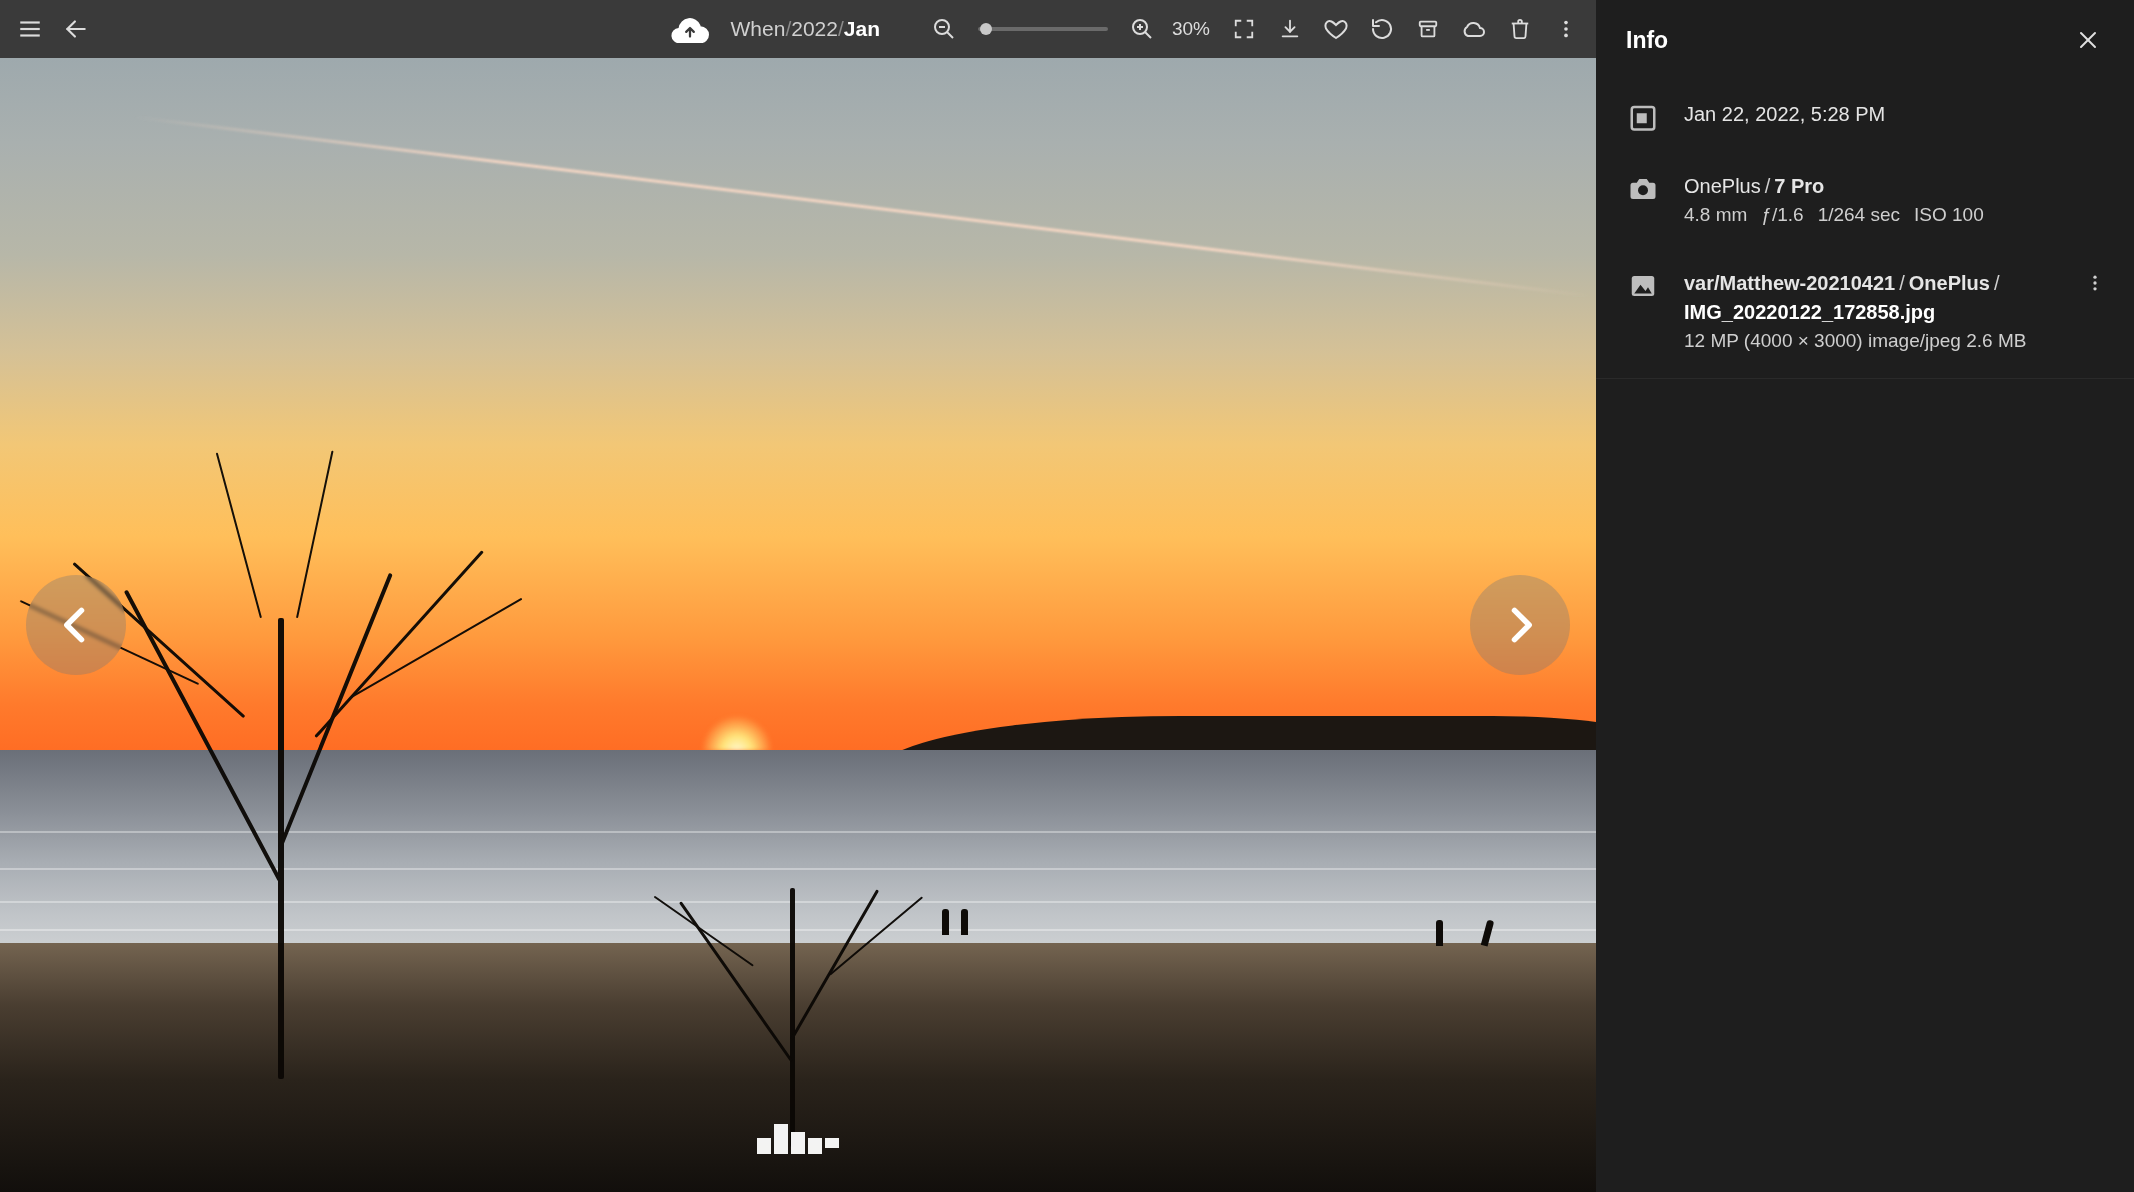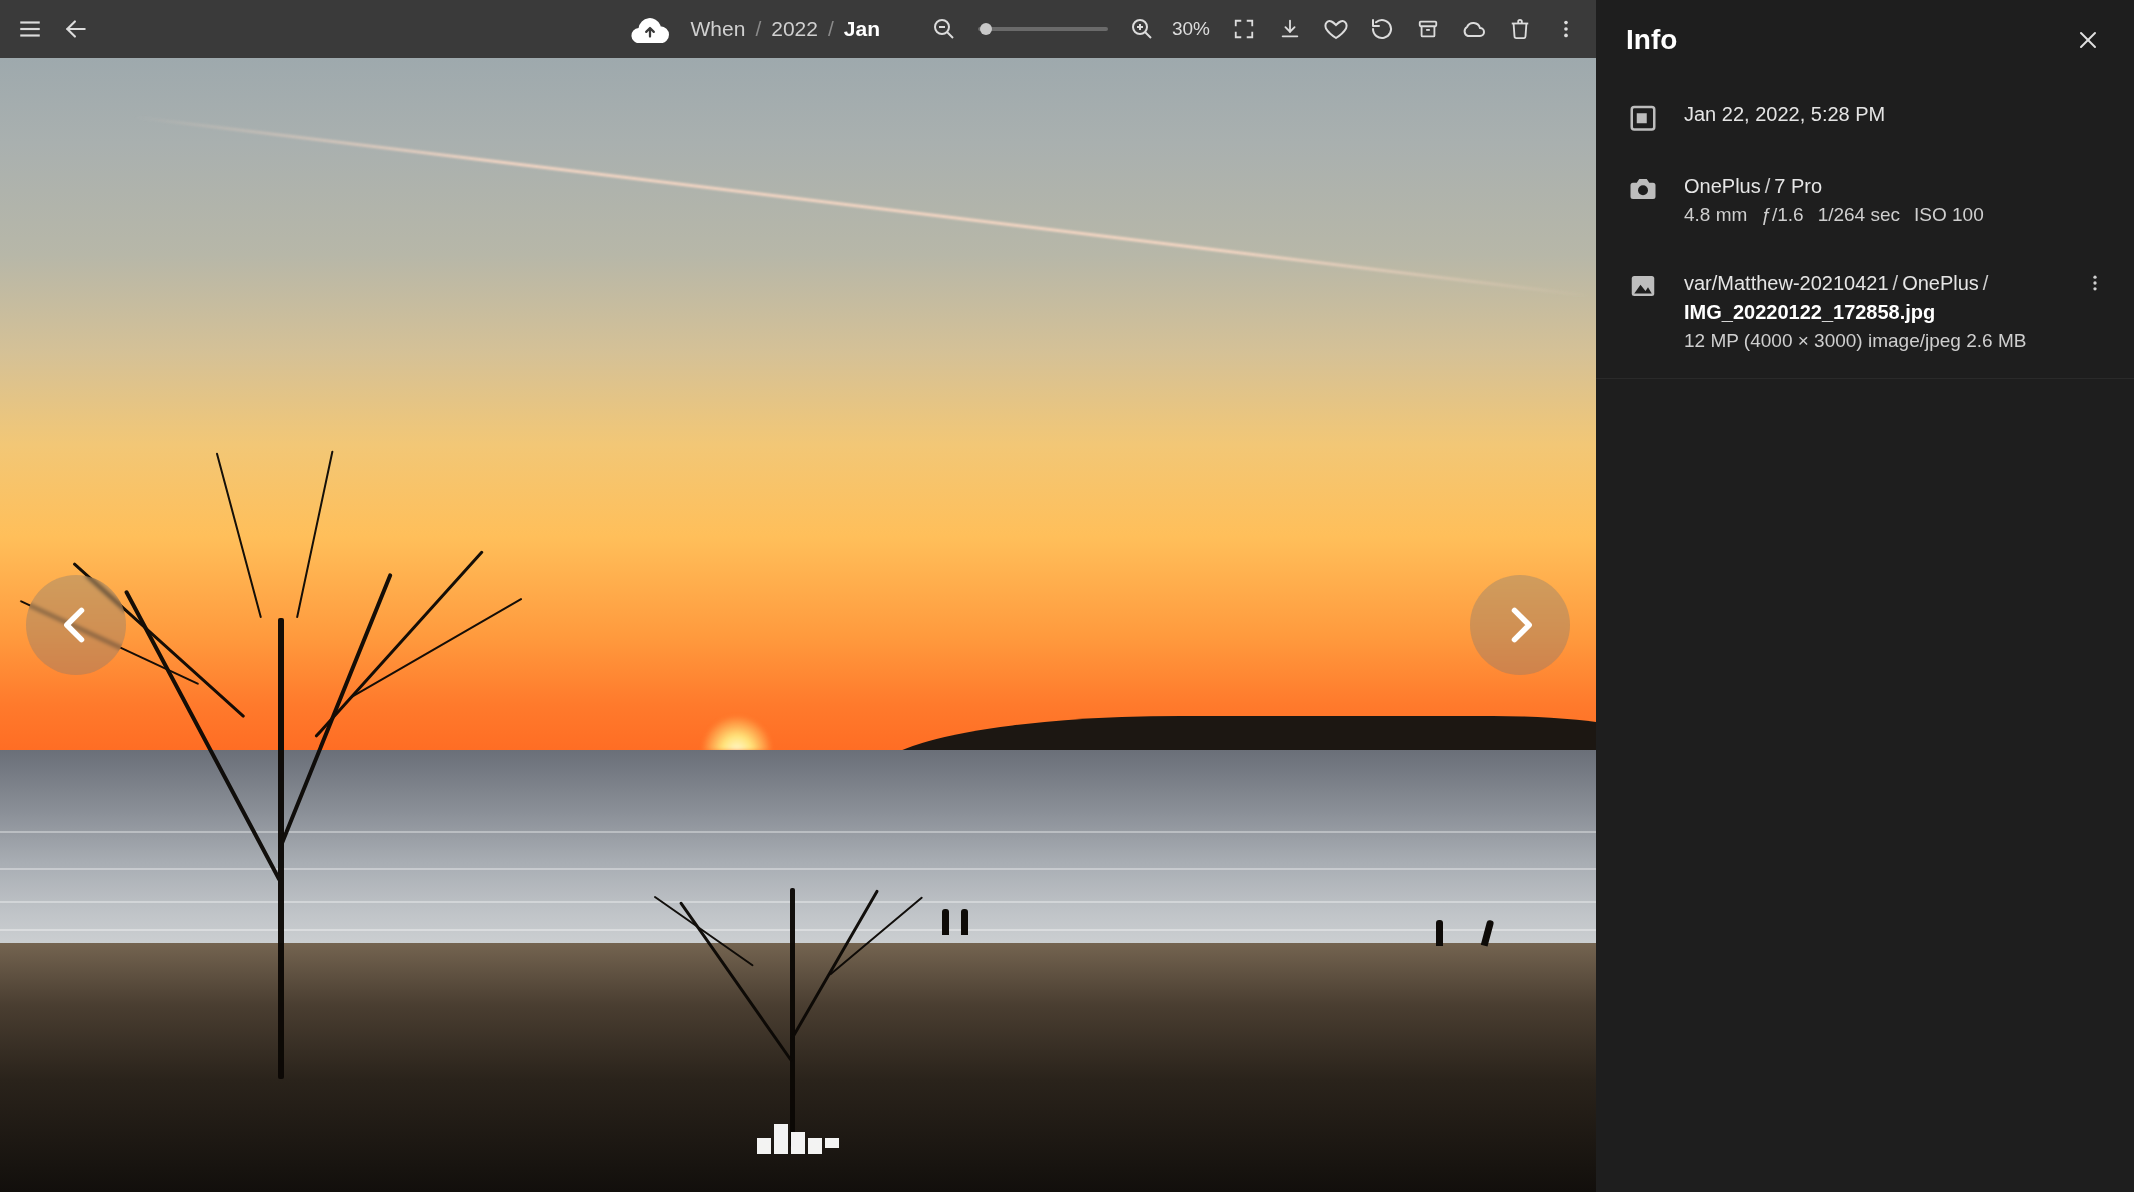--- a/index.html
+++ b/index.html
@@ -41,21 +41,20 @@
     align-items: center;
     justify-content: center;
     cursor: pointer;
     border-radius: 50%;
   }
   .tb-btn svg { display: block; }
   .spacer-flex { flex: 1 1 auto; }
   .breadcrumbs {
     display: flex;
     align-items: center;
-    gap: 10px;
     font-size: 21px;
     margin: 0 12px;
     white-space: nowrap;
   }
   .breadcrumbs .sep { color: #8a8a8a; }
   .breadcrumbs .crumb { color: #d0d0d0; cursor: pointer; }
   .breadcrumbs .crumb.active { color: #fff; font-weight: 600; }
   .zoom-slider {
     width: 130px;
     height: 4px;
@@ -227,21 +226,21 @@
     flex-direction: column;
     font-size: 20px;
   }
   .info-header {
     display: flex;
     align-items: center;
     justify-content: space-between;
     padding: 18px 24px 8px 30px;
   }
   .info-header h2 {
-    font-size: 28px;
+    font-size: 23px;
     font-weight: 600;
     color: #ffffff;
   }
   .info-rows { padding: 10px 24px 0 30px; }
   .info-row {
     display: flex;
     gap: 24px;
     padding: 20px 0;
   }
   .info-row .icon-col {
@@ -257,21 +256,21 @@
     font-size: 20px;
     line-height: 1.45;
     color: #e6e6e6;
     min-width: 0;
   }
   .info-row .content-col .secondary {
     color: #cfcfcf;
     font-size: 19px;
   }
   .link { color: #e5e5e5; cursor: pointer; }
-  .link.strong { font-weight: 400; }
+  .link.strong { font-weight: 700; }
   .slash { color: #cfcfcf; padding: 0 4px; }
   .row-action {
     width: 30px;
     flex: 0 0 30px;
     display: flex;
     justify-content: center;
     align-items: flex-start;
     padding-top: 4px;
     color: #cfcfcf;
     cursor: pointer;

